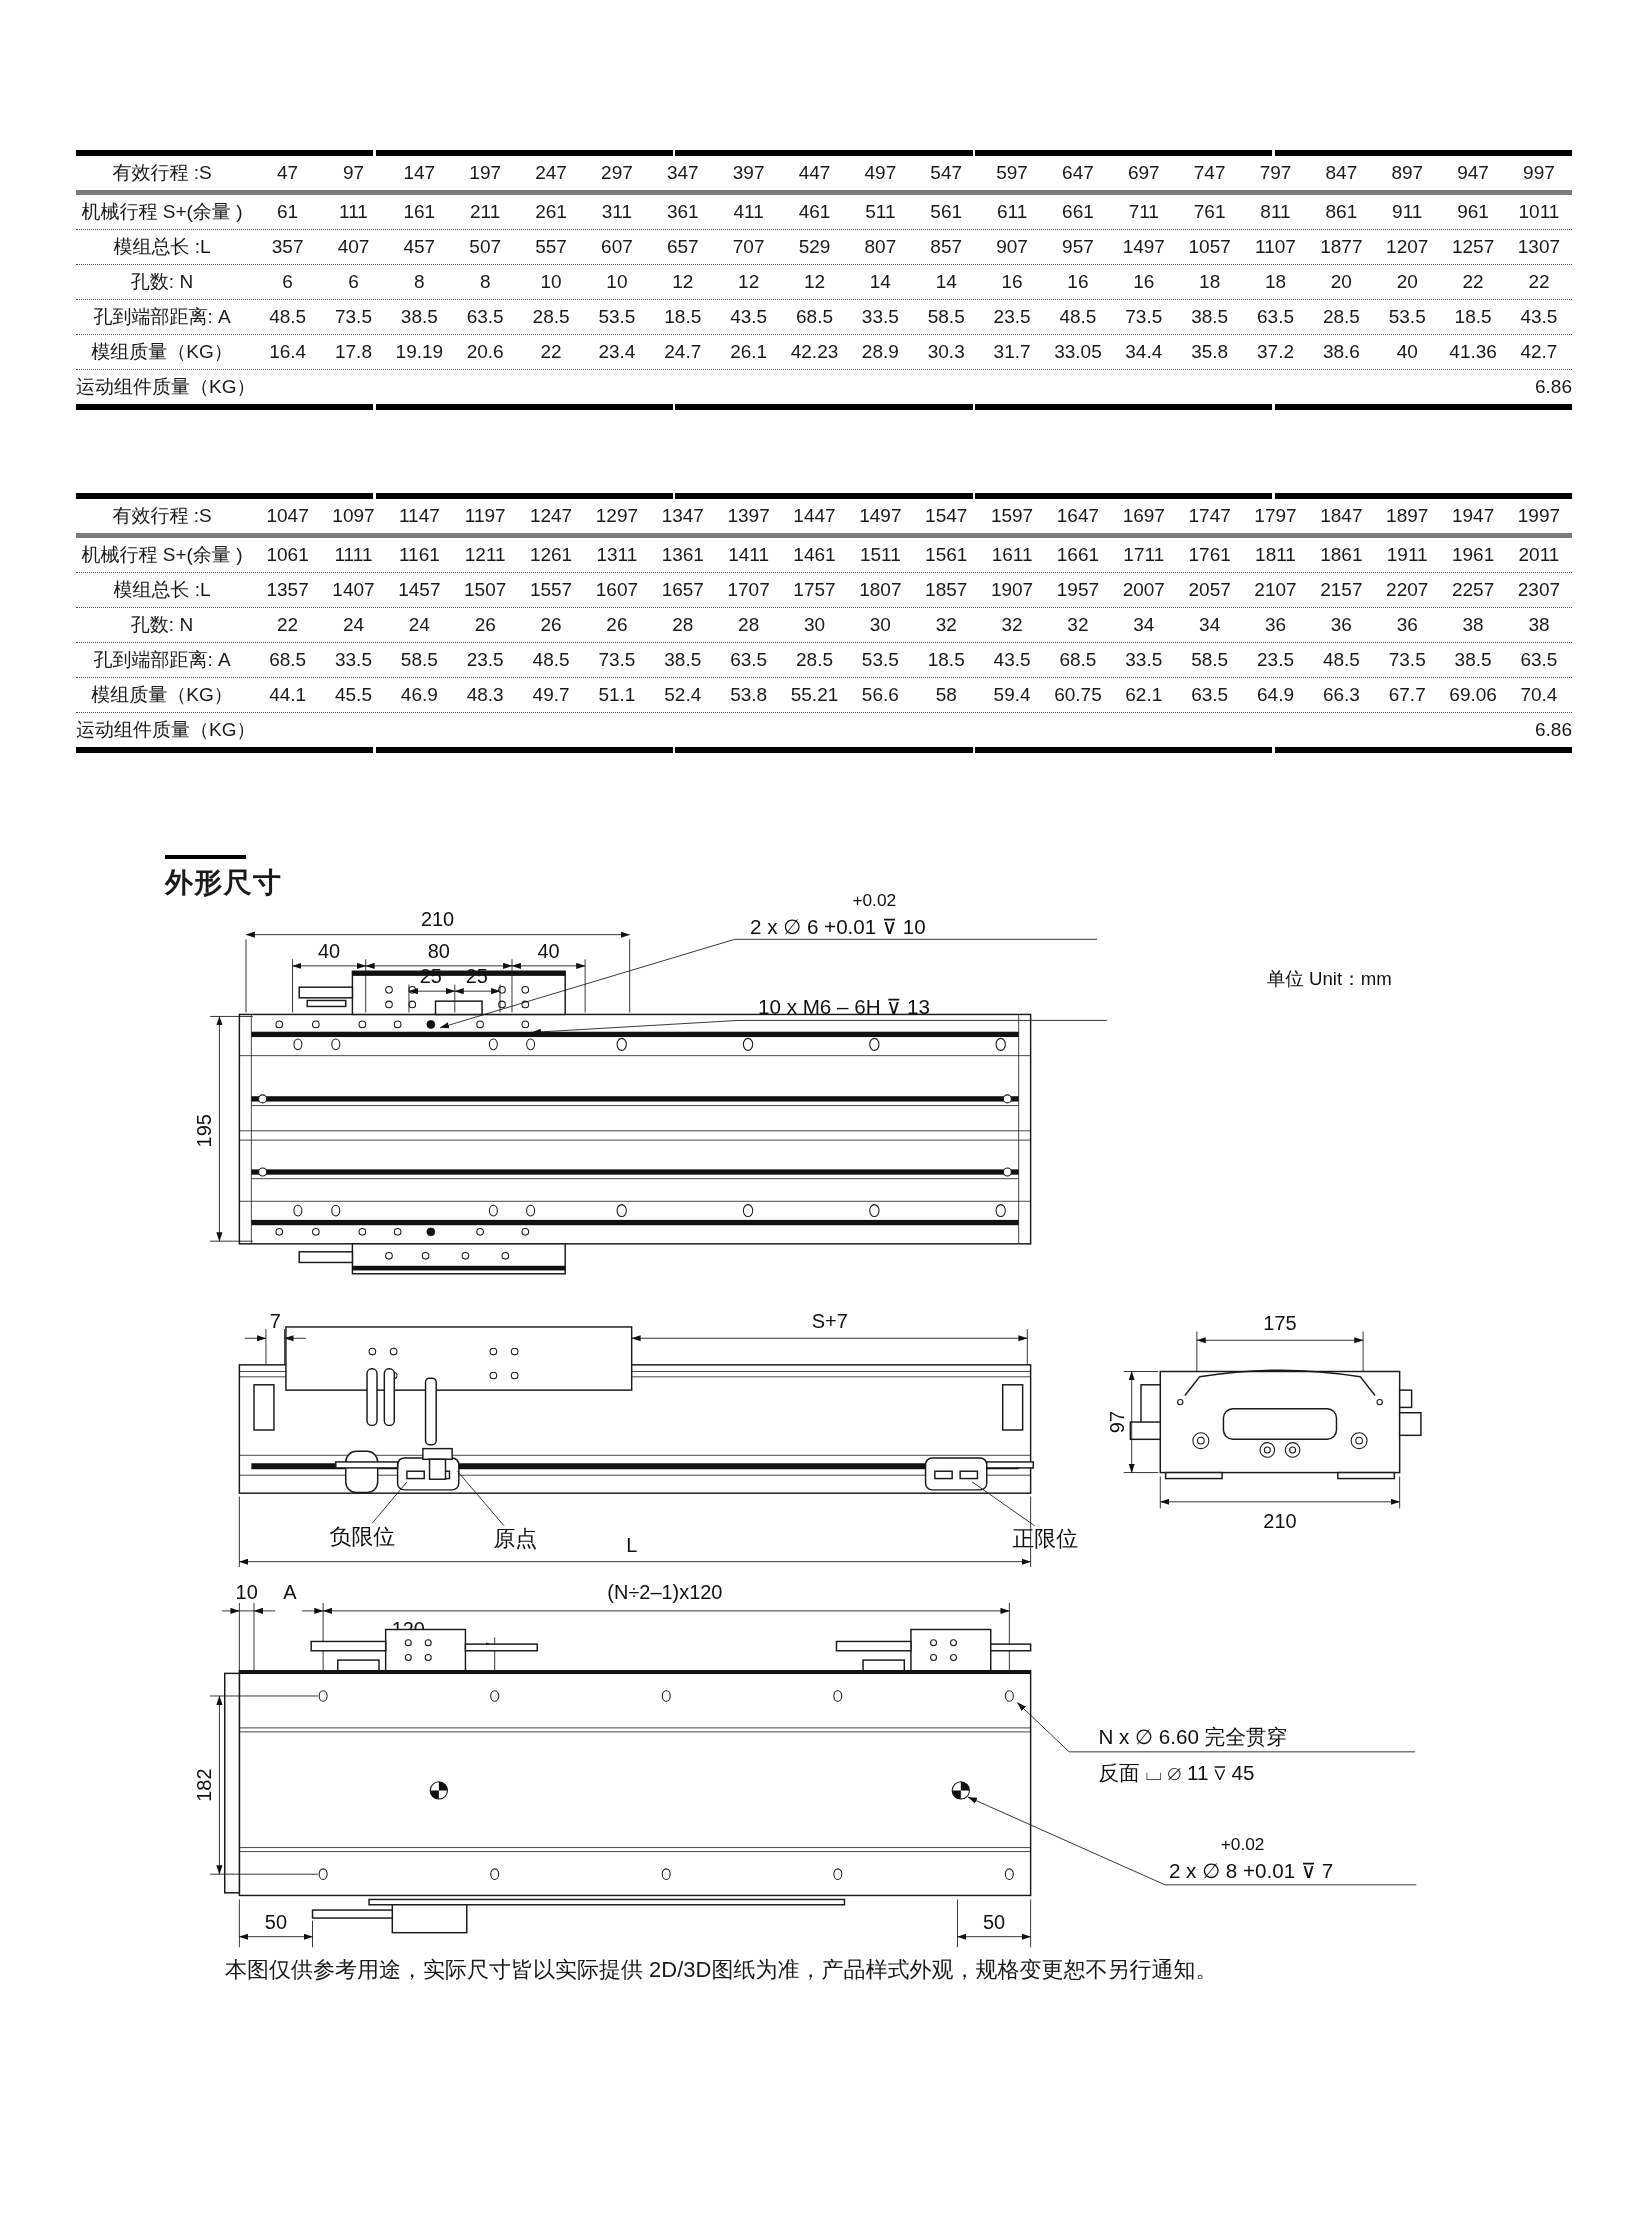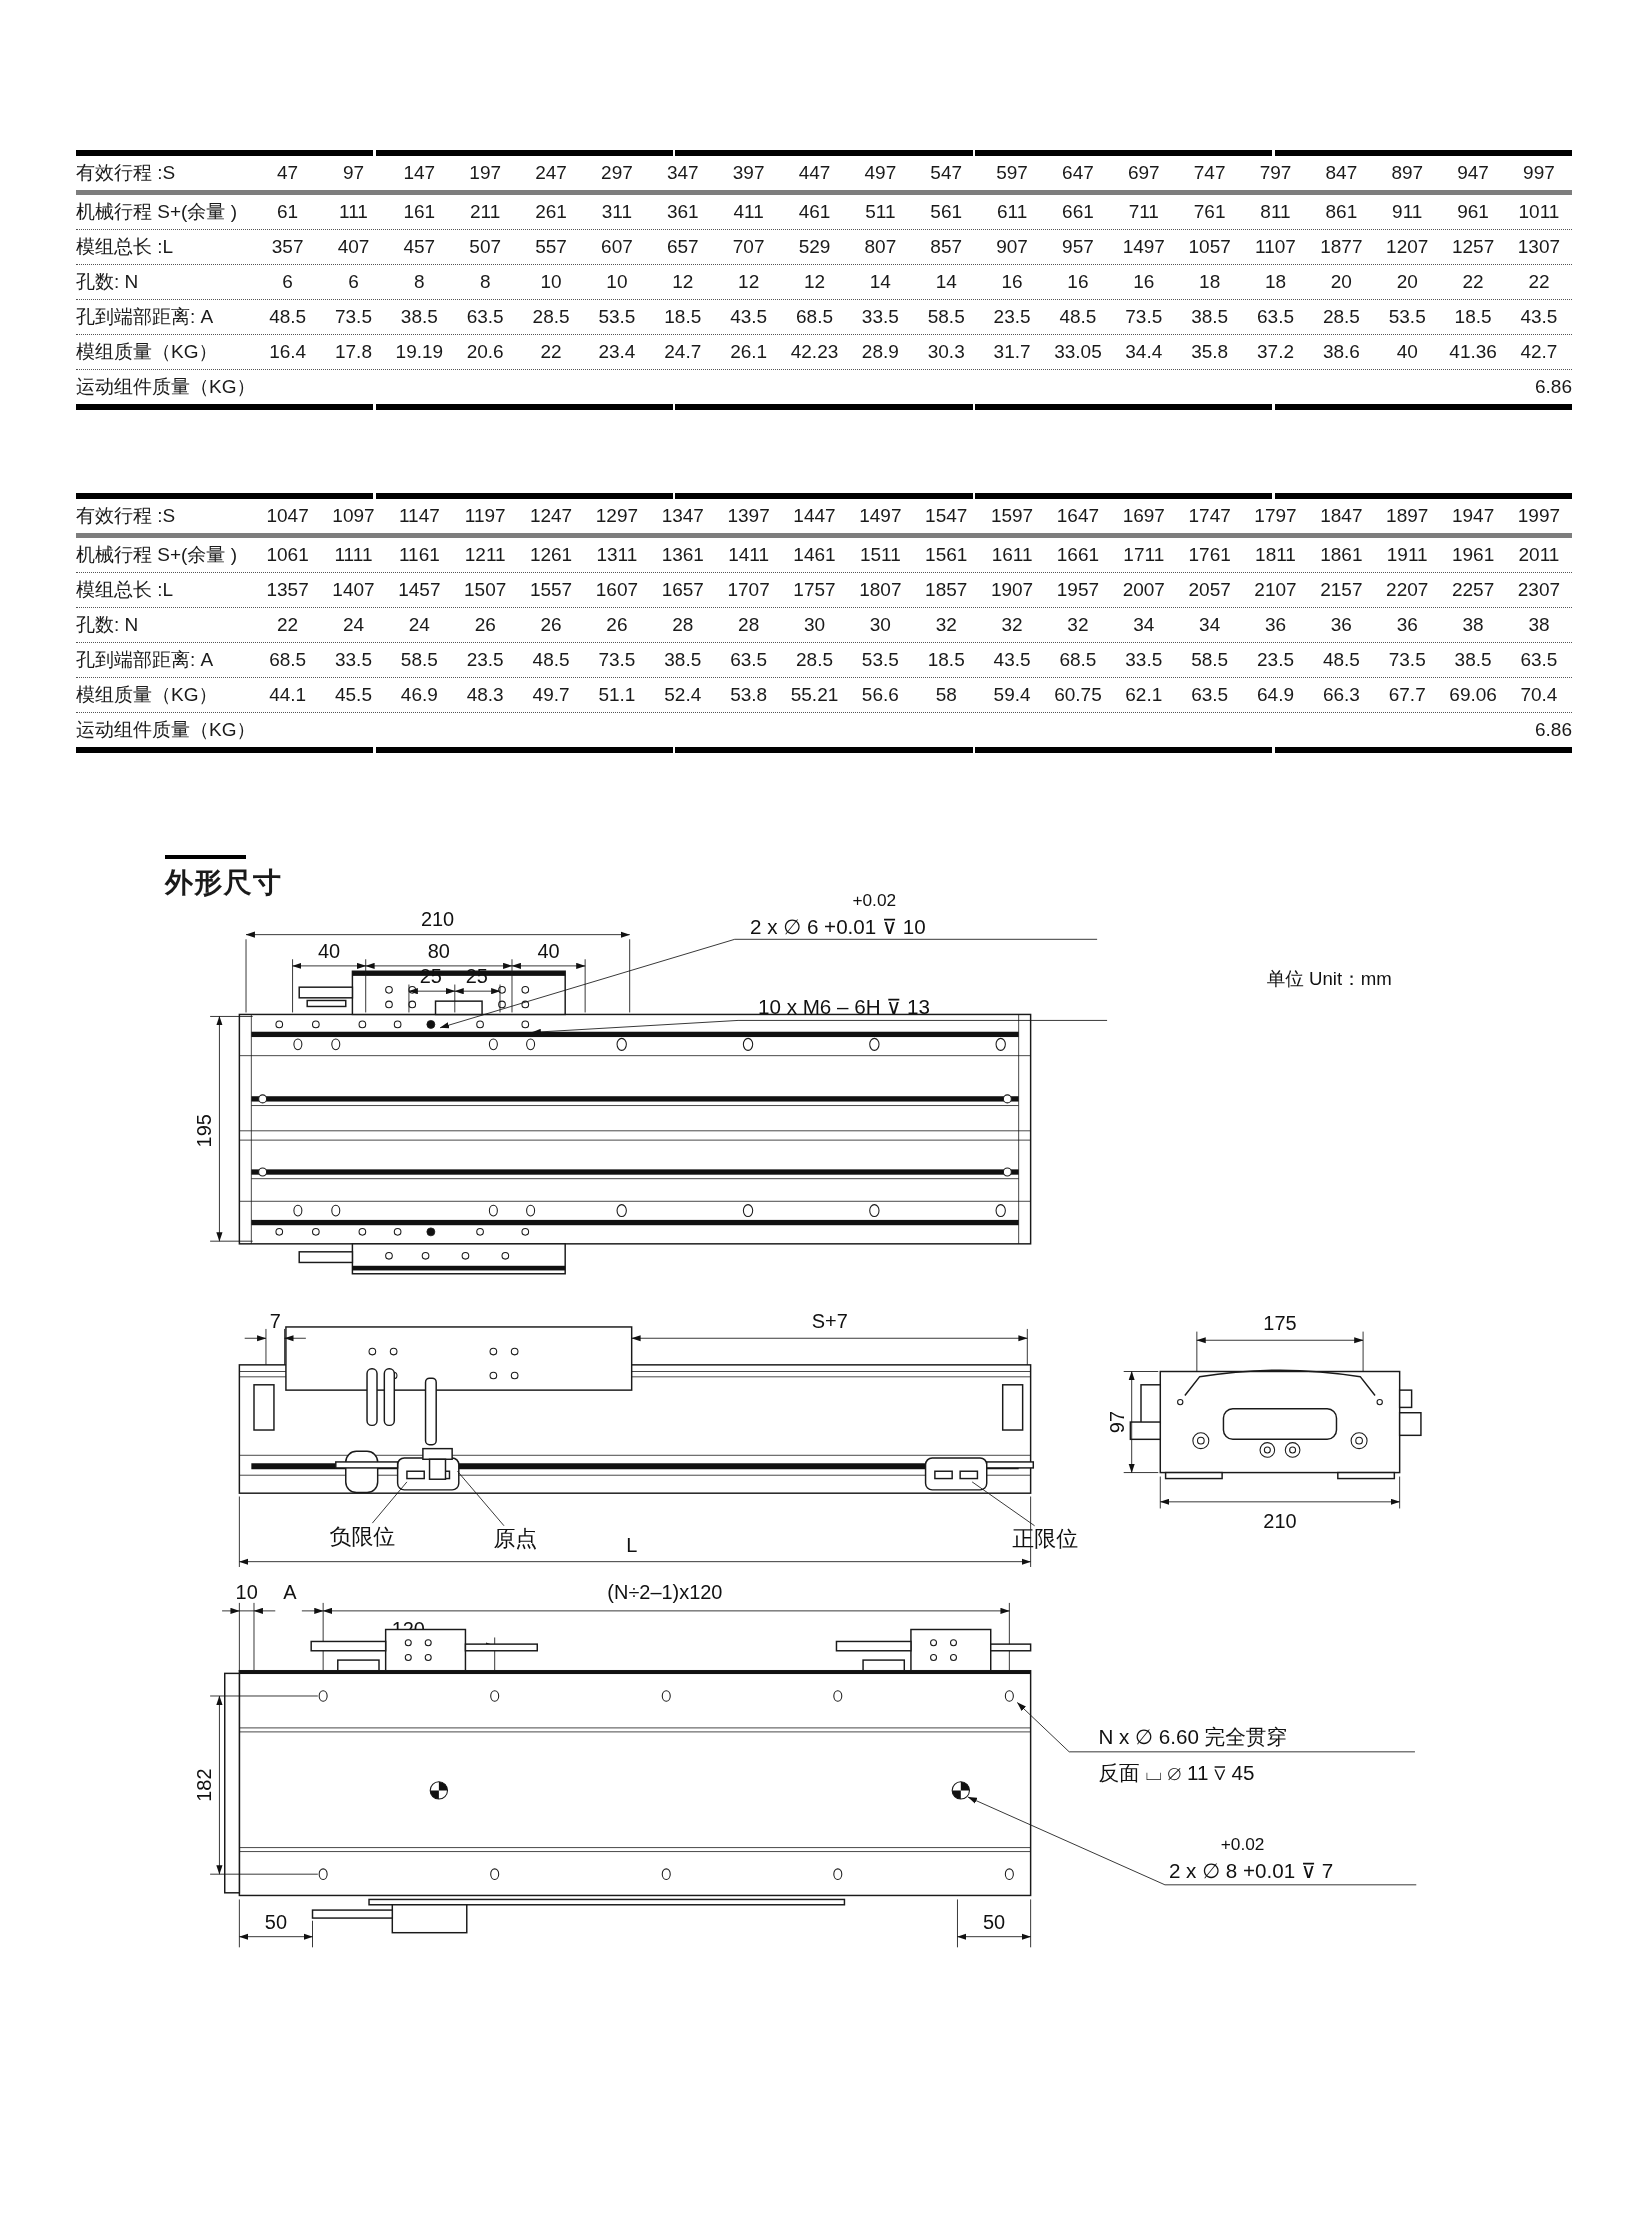--- a/index.html
+++ b/index.html
@@ -3,21 +3,21 @@
 <meta charset="utf-8">
 <style>
   html,body{margin:0;padding:0;background:#fff;}
   .page{position:relative;width:1649px;height:2239px;background:#fff;overflow:hidden;
         font-family:"Liberation Sans",sans-serif;color:#1a1a1a;}
   
   .table-block{position:absolute;left:76px;width:1496px;}
   .tbar{display:flex;gap:2.7px;height:6px;}
   .tbar i{flex:1;background:#000;}
   .trow{display:flex;align-items:center;height:34px;font-size:19px;}
-  .tlabel{width:172px;text-align:left;padding-right:6.7px;white-space:nowrap;font-size:19px;}
+  .tlabel{width:172px;text-align:center;padding-right:6.7px;white-space:nowrap;font-size:19px;}
   .tcell{flex:1;text-align:center;}
   .tspan{flex:20;text-align:right;}
   .rule-gray{height:4.7px;background:#7d7d7d;}
   .rule-dot{height:0;border-top:1.3px dotted #555;}
   
   .section-title{position:absolute;left:133px;top:855px;margin-left:32px;}
   .section-title .overline{display:block;width:81px;height:4px;background:#000;margin-bottom:5.3px;}
   .section-title .ttl{font-size:28px;font-weight:600;letter-spacing:1.3px;}
   
   .drawings{position:absolute;left:0;top:0;width:1649px;height:2239px;}
@@ -703,15 +703,16 @@
       <line class="dim" x1="470" y1="2888" x2="470" y2="2928"></line>
       <line class="dim" x1="1440" y1="2856" x2="1440" y2="2928"></line>
       <line class="dim" x1="1550" y1="2856" x2="1550" y2="2928"></line>
       <line class="dim" x1="360" y1="2912" x2="470" y2="2912" marker-start="url(#arr)" marker-end="url(#arr)"></line>
       <line class="dim" x1="1440" y1="2912" x2="1550" y2="2912" marker-start="url(#arr)" marker-end="url(#arr)"></line>
       <text class="dt" x="415" y="2900">50</text>
       <text class="dt" x="1495" y="2900">50</text>
     </g>
   </svg>
 
+  <div class="footnote">本图仅供参考用途，实际尺寸皆以实际提供 2D/3D图纸为准，产品样式外观，规格变更恕不另行通知。</div>
 
 </div>
 
 
 </body></html>

